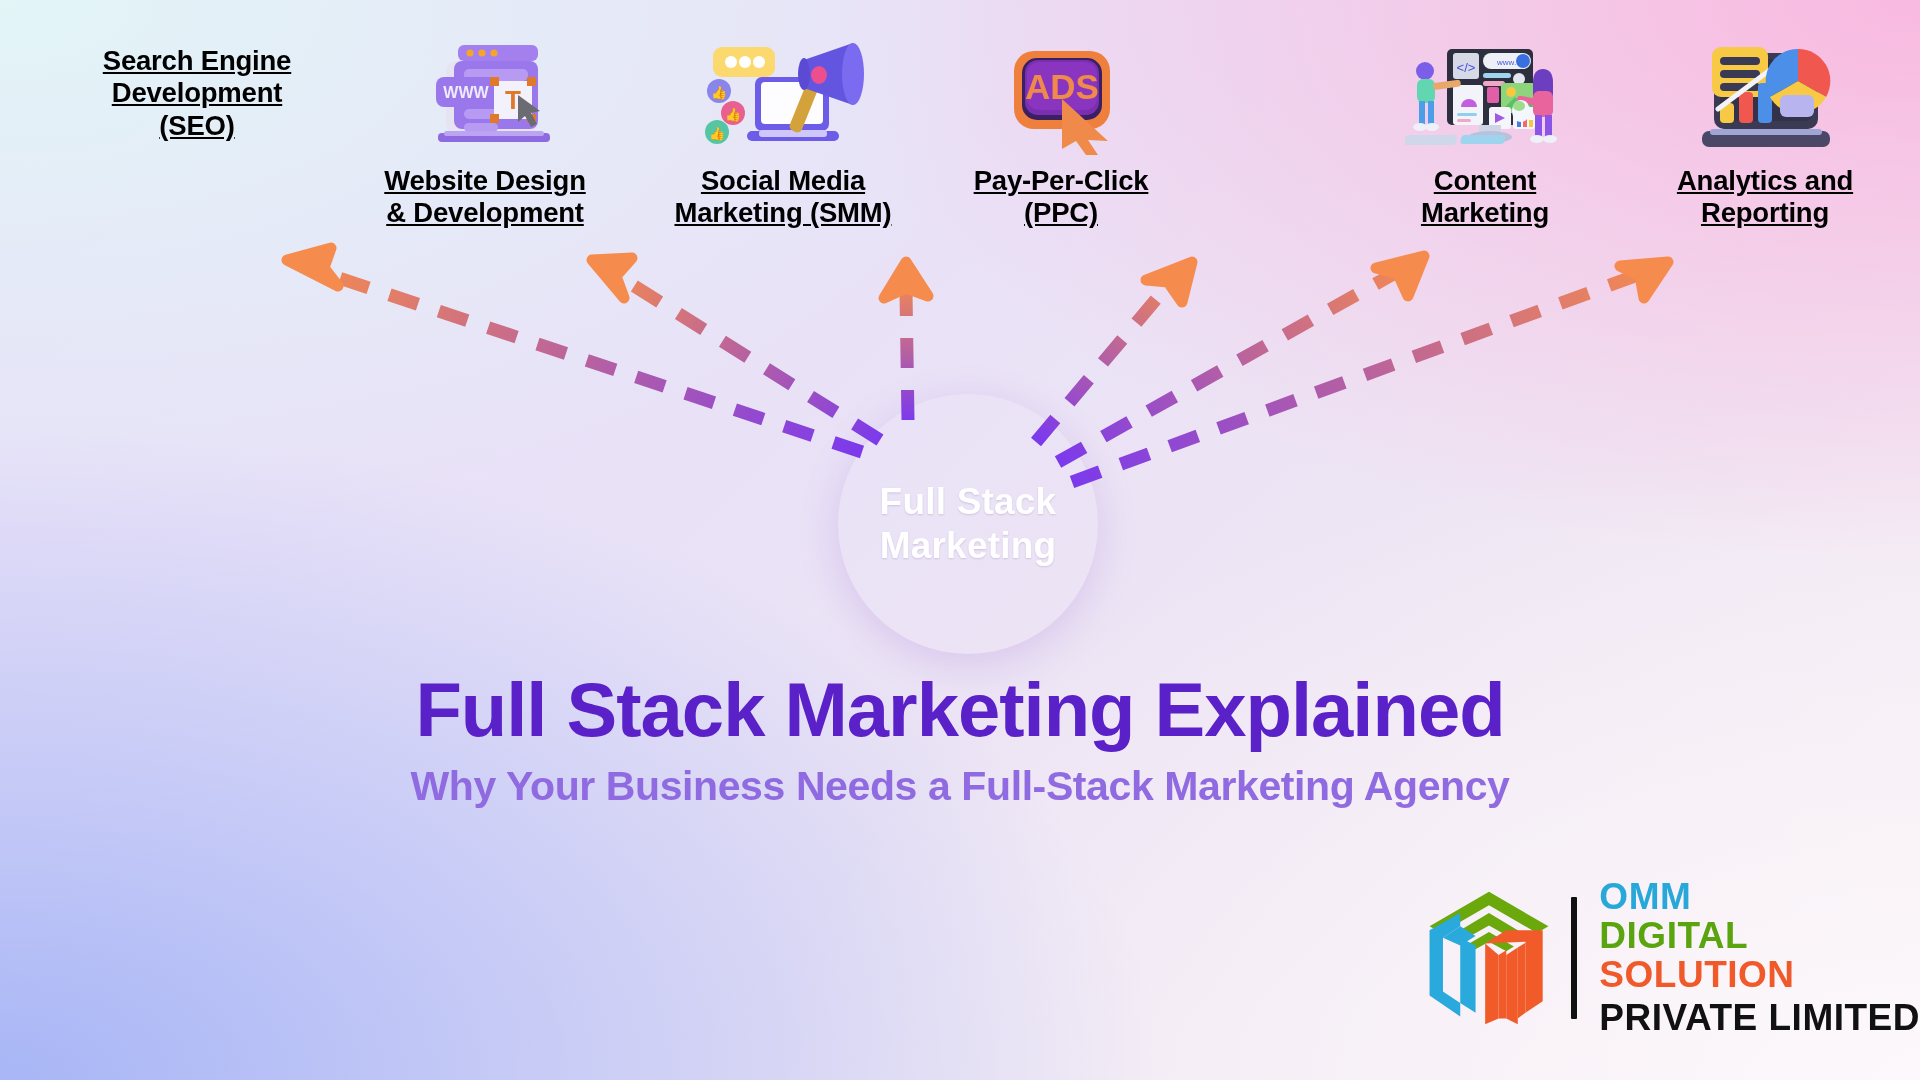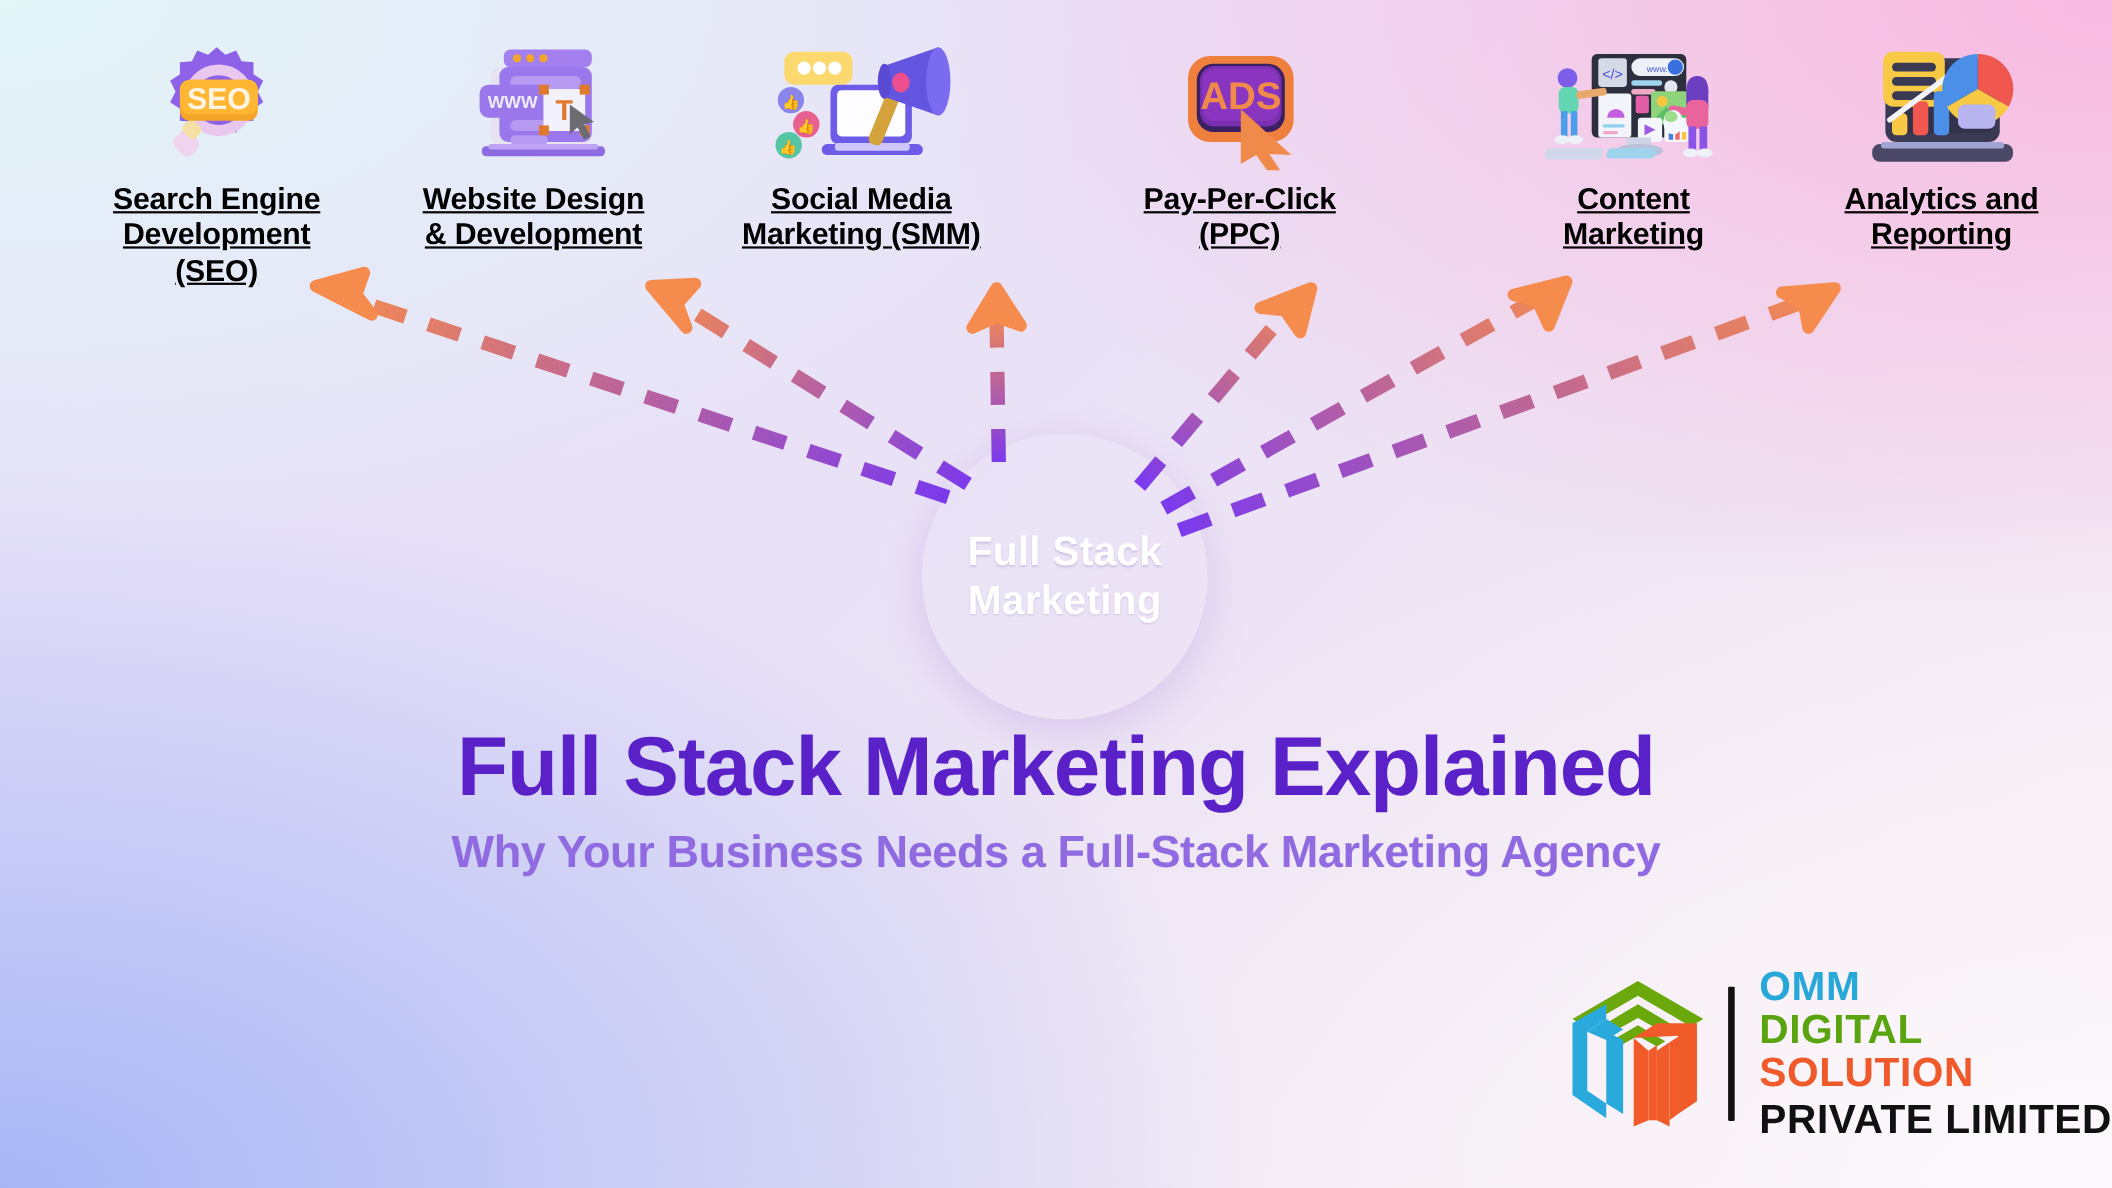--- a/index.html
+++ b/index.html
@@ -48,21 +48,21 @@
     letter-spacing:-.2px;
     font-family:"Liberation Sans",sans-serif;
     text-decoration:underline;
   }
 
   
   .headline{
     position:absolute;left:0;right:0;top:660px;text-align:center;z-index:5;
   }
   .headline h1{
-    margin:0;color:#5b21c9;font-size:76px;line-height:1;font-weight:700;
+    margin:12px;color:#5b21c9;font-size:76px;line-height:1;font-weight:700;
     letter-spacing:-1px;font-family:"Liberation Sans",sans-serif;
   }
   .headline h2{
     margin:18px 0 0 0;color:#8f6ae0;font-size:41px;line-height:1;font-weight:700;
     letter-spacing:-.4px;font-family:"Liberation Sans",sans-serif;
   }
 
   
   .logo-block{
     position:absolute;left:0;right:0;top:878px;display:flex;
@@ -149,31 +149,20 @@
   </svg>
 
   <div class="hub">
     <div class="hub-text">
       <span>Full Stack</span><br>
       <span>Marketing</span>
     </div>
   </div>
 
   <div class="node" style="left:72px;top:35px;">
-    <div class="icon-wrap">
-      <svg width="118" height="118" viewBox="0 0 120 120">
-        <path d="M60 6 l8 7 10-4 5 10 11 1 0 11 9 6-5 10 5 10-9 6 0 11-11 1-5 10-10-4-8 7-8-7-10 4-5-10-11-1 0-11-9-6 5-10-5-10 9-6 0-11 11-1 5-10 10 4z" fill="#8e62e8"></path>
-        <circle cx="62" cy="55" r="28" fill="none" stroke="#e8c8ee" stroke-width="10"></circle>
-        <rect x="22" y="84" width="20" height="22" rx="7" transform="rotate(-45 32 95)" fill="#f0d3ef"></rect>
-        <rect x="30" y="74" width="14" height="16" rx="4" transform="rotate(-45 37 82)" fill="#f5dfa3"></rect>
-        <rect x="26" y="36" width="72" height="38" rx="9" fill="#f4a529"></rect>
-        <rect x="26" y="36" width="72" height="32" rx="9" fill="#ffb733"></rect>
-        <text x="62" y="63" font-family="Liberation Sans, sans-serif" font-size="28" font-weight="700" fill="#fdf4e3" text-anchor="middle">SEO</text>
-      </svg>
-    </div>
     <div class="node-label">
       <span>Search Engine</span><br>
       <span>Development (SEO)</span>
     </div>
   </div>
 
   <div class="node" style="left:360px;top:35px;">
     <div class="icon-wrap">
       <svg width="150" height="118" viewBox="0 0 150 118">
         <rect x="36" y="24" width="92" height="72" rx="10" fill="#e7e4f2"></rect>
@@ -227,21 +216,21 @@
         <ellipse cx="103" cy="39" rx="6" ry="16" fill="#5b4bd4"></ellipse>
         <ellipse cx="118" cy="40" rx="8" ry="9" fill="#ec4e8e"></ellipse>
       </svg>
     </div>
     <div class="node-label">
       <span>Social Media</span><br>
       <span>Marketing (SMM)</span>
     </div>
   </div>
 
-  <div class="node" style="left:1002px;top:35px;">
+  <div class="node" style="left:936px;top:35px;">
     <div class="icon-wrap">
       <svg width="130" height="118" viewBox="0 0 130 118">
         <rect x="18" y="14" width="96" height="78" rx="20" fill="#ef7f3c"></rect>
         <rect x="26" y="21" width="80" height="62" rx="15" fill="#3a1f63"></rect>
         <rect x="29" y="23" width="74" height="55" rx="13" fill="#7a2fb0"></rect>
         <rect x="31" y="25" width="70" height="48" rx="12" fill="#8a35bf"></rect>
         <text x="66" y="62" font-family="Liberation Sans, sans-serif" font-size="35" font-weight="700" fill="#ef8a4b" text-anchor="middle">ADS</text>
         <path d="M66 62 L112 104 L92 103 L102 118 L90 118 L80 104 L66 112 Z" fill="#ef8a4b"></path>
       </svg>
     </div>

